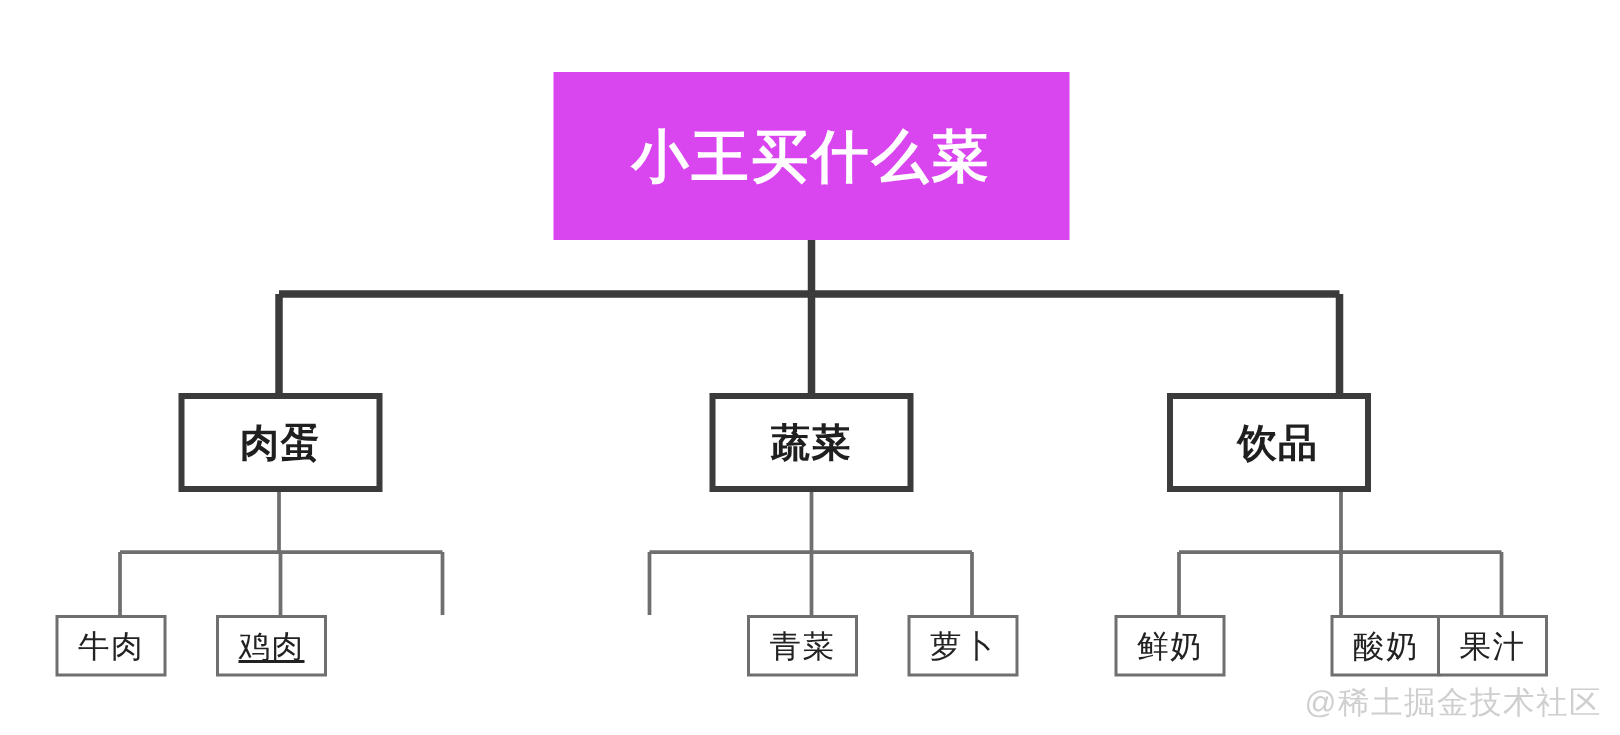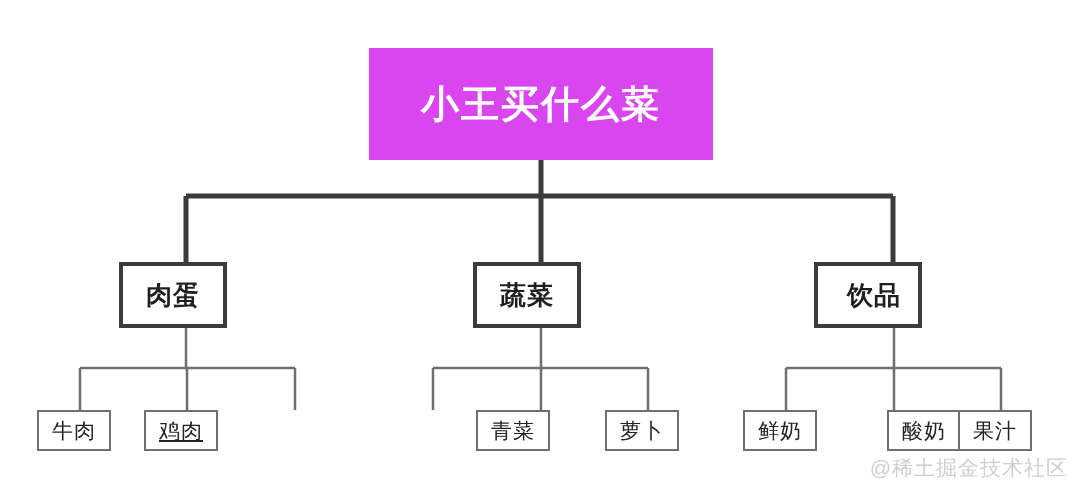--- a/index.html
+++ b/index.html
@@ -45,48 +45,48 @@
     border: none;
     color: #ffffff;
     font-size: 38px;
     font-weight: bold;
     letter-spacing: 2px;
     margin-top: 11px;
   }
   
   .node.branch {
     top: 262px;
-    width: 108px;
+    width: 136px;
     height: 66px;
     border: 4px solid #3b3b3b;
     color: #1f1f1f;
     font-size: 26px;
     font-weight: bold;
     letter-spacing: 1px;
   }
   .node.branch.b0 { left: 119px; }
   .node.branch.b1 { left: 473px; }
-  .node.branch.b2 { left: 814px; padding-left: 12px; }
+  .node.branch.b2 { left: 778px; padding-left: 12px; }
 
   
   .node.leaf {
     top: 410px;
     width: 74px;
     height: 41px;
     border: 2px solid #6f6f6f;
     color: #222222;
     font-size: 21px;
     font-weight: normal;
     letter-spacing: 1px;
   }
   .node.leaf.l0 { left: 37px; }
   .node.leaf.l1 { left: 144px; text-decoration: underline; }
   .node.leaf.l2 { left: 252px; }
   .node.leaf.l3 { left: 390px; }
-  .node.leaf.l4 { left: 476px; }
+  .node.leaf.l4 { left: 498px; }
   .node.leaf.l5 { left: 605px; }
   .node.leaf.l6 { left: 743px; }
   .node.leaf.l7 { left: 851px; margin-left: 36px; }
   .node.leaf.l8 { left: 958px; }
 
   .watermark {
     position: absolute;
     right: 12px;
     bottom: 8px;
     color: #cfcfcf;

